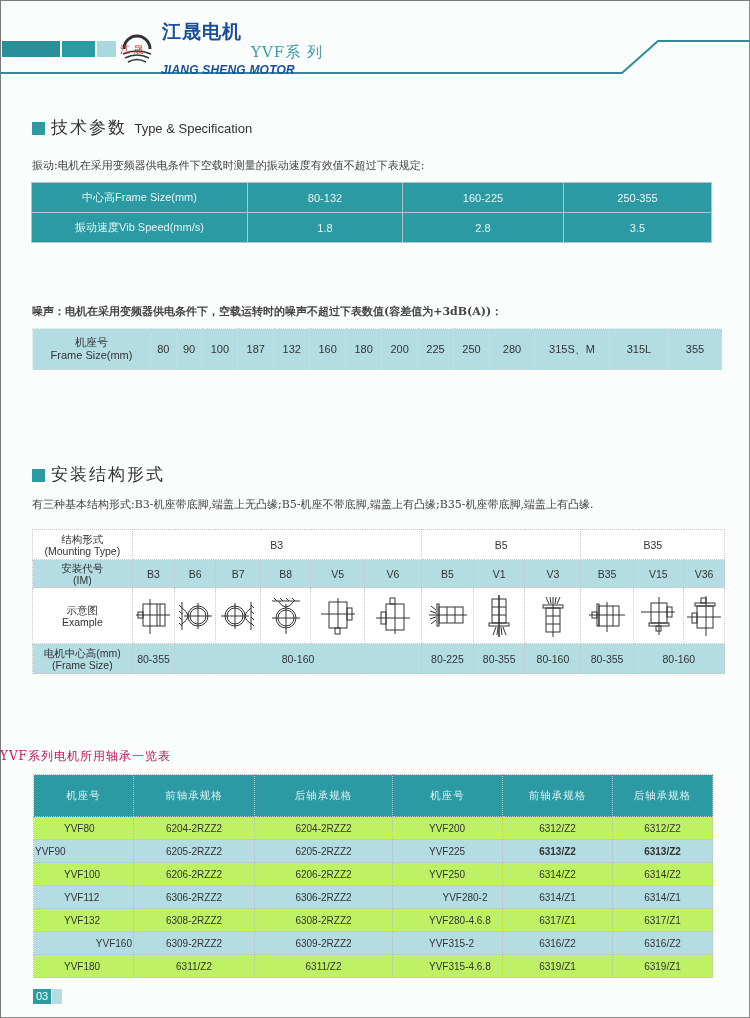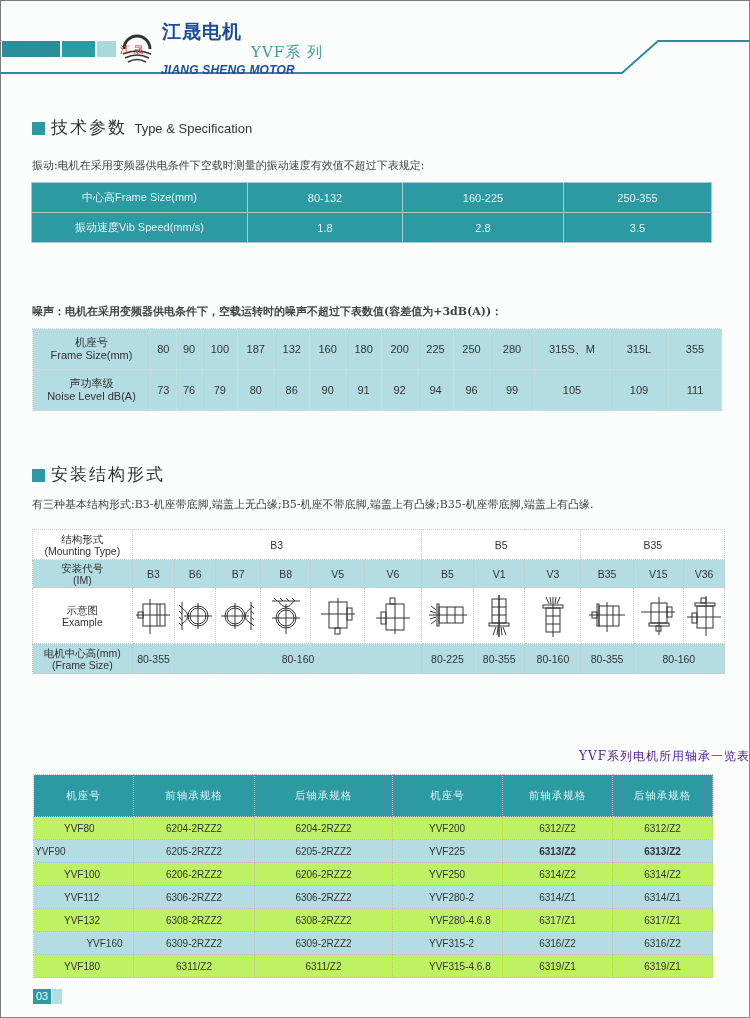--- a/index.html
+++ b/index.html
@@ -30,21 +30,21 @@
   .noise td.lab { line-height:13px; }
   .mount td { font-size:10.5px; text-align:center; color:#333; border:1px dotted #c8c8c8; }
   .mount tr.w td { background:#fff; }
   .mount tr.b td { background:#b3dde3; }
   .mount td.lab { line-height:12px;margin-top:26px; }
   .bear td { font-size:10px; text-align:center; color:#333; border:1px dotted #bdbdbd; height:20px; }
   .bear tr.h td { background:#2b9aa3; color:#d9f0f2; height:39px; font-family:"DejaVu Serif", serif; letter-spacing:1px; font-size:10.5px; }
   .bear tr.w td { background:#bef264; }
   .bear tr.b td { background:#b3dde3; }
   .bear td.bold { font-weight:bold; }
-  .cap { position:absolute; left:0; width:750px; text-align:right; top:748px; font-size:12px; color:#4c1d95; font-family:"DejaVu Serif", serif; letter-spacing:1px; }
+  .cap { position:absolute; left:0; width:750px; text-align:left; top:748px; font-size:12px; color:#be185d; font-family:"DejaVu Serif", serif; letter-spacing:1px; }
   .pageno { position:absolute; left:33px; top:989px; width:18px; height:15px; background:#2a9aa3; color:#fff; font-size:11px; text-align:center; line-height:15px; }
   .pageno2 { position:absolute; left:52px; top:989px; width:10px; height:15px; background:#b3dde3; }
   svg.ic { display:block; margin:auto; }
 </style>
 </head>
 <body>
 
 <div class="frame"></div>
 
 <div class="hdr-bar hb1"></div>
@@ -100,37 +100,20 @@
     <td>160</td>
     <td>180</td>
     <td>200</td>
     <td>225</td>
     <td>250</td>
     <td style="width:42px">280</td>
     <td style="width:72px">315S、M</td>
     <td style="width:56px">315L</td>
     <td style="width:50px">355</td>
   </tr>
-  <tr>
-    <td class="lab"><span>声功率级</span><br><span>Noise Level dB(A)</span></td>
-    <td>73</td>
-    <td>76</td>
-    <td>79</td>
-    <td>80</td>
-    <td>86</td>
-    <td>90</td>
-    <td>91</td>
-    <td>92</td>
-    <td>94</td>
-    <td>96</td>
-    <td>99</td>
-    <td>105</td>
-    <td>109</td>
-    <td>111</td>
-  </tr>
 </tbody>
   </table>
 
 <div class="sec-title" style="left:32px; top:463px;">
   <span class="sq"></span><span>安装结构形式</span>
 </div>
 <div class="note" style="left:32px; top:497px;">有三种基本结构形式:B3-机座带底脚,端盖上无凸缘;B5-机座不带底脚,端盖上有凸缘;B35-机座带底脚,端盖上有凸缘.</div>
 
 <table class="mount" style="left:32px; top:529px; width:693px;">
   <tbody>
@@ -322,34 +305,34 @@
         <td>6206-2RZZ2</td>
         <td>6206-2RZZ2</td>
         <td style="text-align:left;padding-left:36px">YVF250</td>
         <td>6314/Z2</td>
         <td>6314/Z2</td>
   </tr>
   <tr class="b">
     <td style="text-align:left;padding-left:30px">YVF112</td>
         <td>6306-2RZZ2</td>
         <td>6306-2RZZ2</td>
-        <td style="text-align:left;padding-left:36px">YVF280-2</td>
+        <td style="text-align:center;padding-left:36px">YVF280-2</td>
         <td>6314/Z1</td>
         <td>6314/Z1</td>
   </tr>
   <tr class="w">
     <td style="text-align:left;padding-left:30px">YVF132</td>
         <td>6308-2RZZ2</td>
         <td>6308-2RZZ2</td>
         <td style="text-align:left;padding-left:36px">YVF280-4.6.8</td>
         <td>6317/Z1</td>
         <td>6317/Z1</td>
   </tr>
   <tr class="b">
-    <td style="text-align:center;padding-left:43px">YVF160</td>
+    <td style="text-align:right;padding-left:43px">YVF160</td>
         <td>6309-2RZZ2</td>
         <td>6309-2RZZ2</td>
         <td style="text-align:left;padding-left:36px">YVF315-2</td>
         <td>6316/Z2</td>
         <td>6316/Z2</td>
   </tr>
   <tr class="w">
     <td style="text-align:left;padding-left:30px">YVF180</td>
         <td>6311/Z2</td>
         <td>6311/Z2</td>

